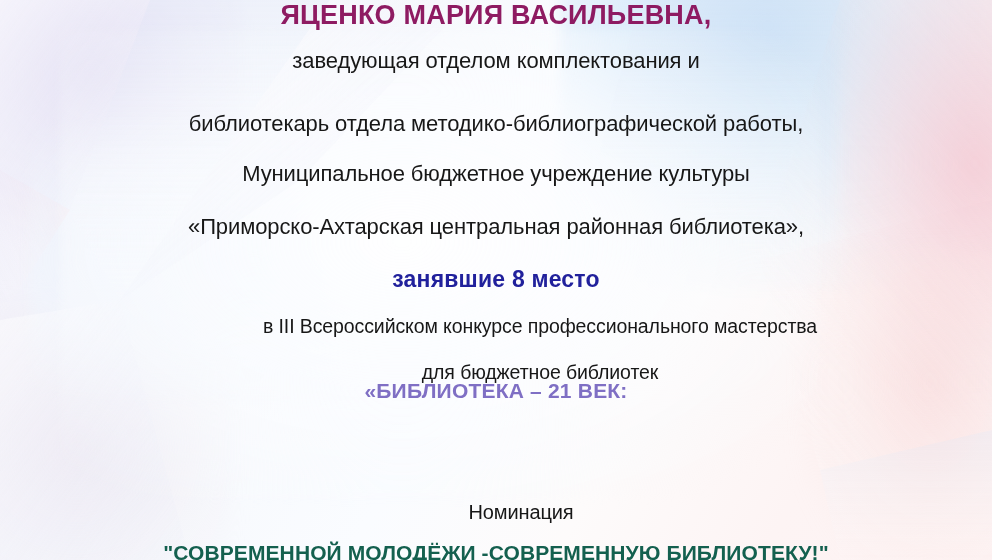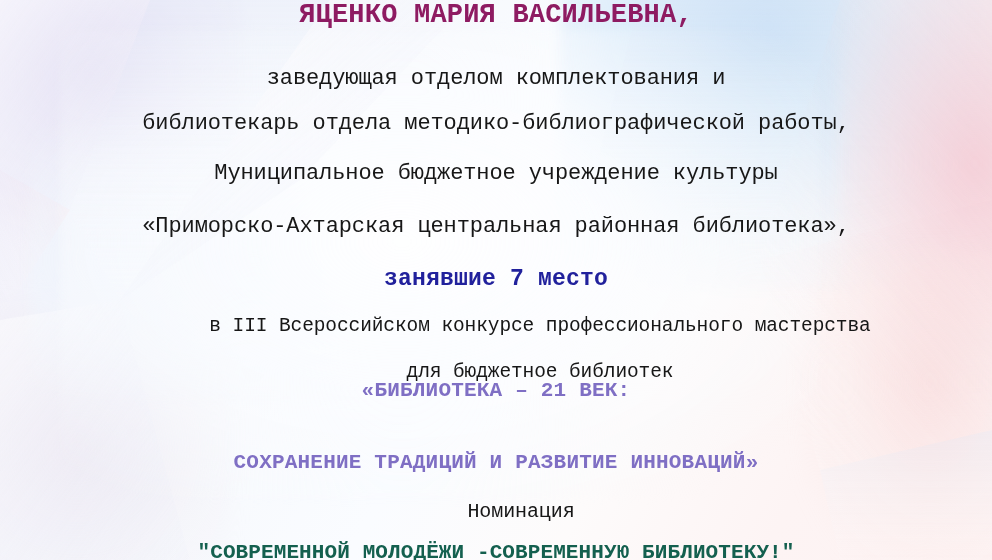--- a/index.html
+++ b/index.html
@@ -126,36 +126,36 @@
     text-align: center;
   }
   .line {
     position: absolute;
     left: 0;
     width: 992px;
     text-align: center;
     white-space: nowrap;
     line-height: 1.0;
     letter-spacing: -0.1px;
-    font-family: Liberation Mono, monospace;
+    font-family: Liberation Sans, sans-serif;
   }
 
   .l-name {
     top: 2px;
     font-size: 27px;
     font-weight: bold;
     color: #8E1B62;
     letter-spacing: 0.2px;
   }
   .l-body {
     font-size: 22px;
     font-weight: normal;
     color: #171717;
   }
-  .l-pos1 { top: 68px; }
+  .l-pos1 { top: 50px; }
   .l-pos2 { top: 113px; }
   .l-pos3 { top: 163px; }
   .l-pos4 { top: 216px; }
 
   .l-place {
     top: 268px;
     font-size: 23px;
     font-weight: bold;
     color: #21219C;
     letter-spacing: 0.2px;
@@ -242,28 +242,27 @@
     <div class="line l-name">ЯЦЕНКО МАРИЯ ВАСИЛЬЕВНА,</div>
 
     <div class="line l-body l-pos1">заведующая отделом комплектования и</div>
 
     <div class="line l-body l-pos3">Муниципальное бюджетное учреждение культуры</div>
 
     <div class="line l-body l-pos2">библиотекарь отдела методико-библиографической работы,</div>
 
     <div class="line l-body l-pos4">«Приморско-Ахтарская центральная районная библиотека»,</div>
 
-    <div class="line l-place">занявшие 7  место</div>
+    <div class="line l-place">занявшие 8  место</div>
 
     <div class="line l-small l-pos5">в III Всероссийском конкурсе профессионального мастерства</div>
 
     <div class="line l-small l-pos6">для бюджетное библиотек</div>
 
     <div class="line l-purple l-pos7">«БИБЛИОТЕКА – 21 ВЕК:</div>
 
-    <div class="line l-purple l-pos8">СОХРАНЕНИЕ ТРАДИЦИЙ И РАЗВИТИЕ ИННОВАЦИЙ»</div>
 
     <div class="line l-nom">Номинация</div>
 
     <div class="line l-green">"СОВРЕМЕННОЙ МОЛОДЁЖИ -СОВРЕМЕННУЮ БИБЛИОТЕКУ!"</div>
 
   </div>
 </div>
 
 </body></html>

